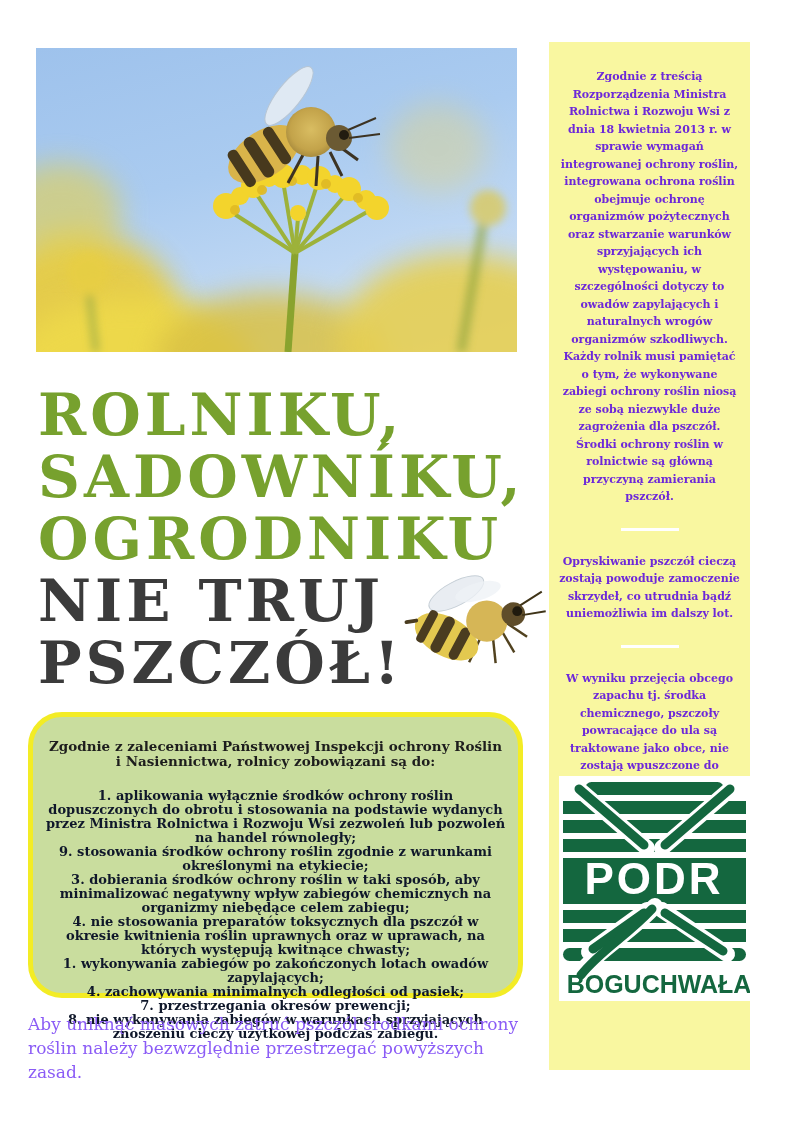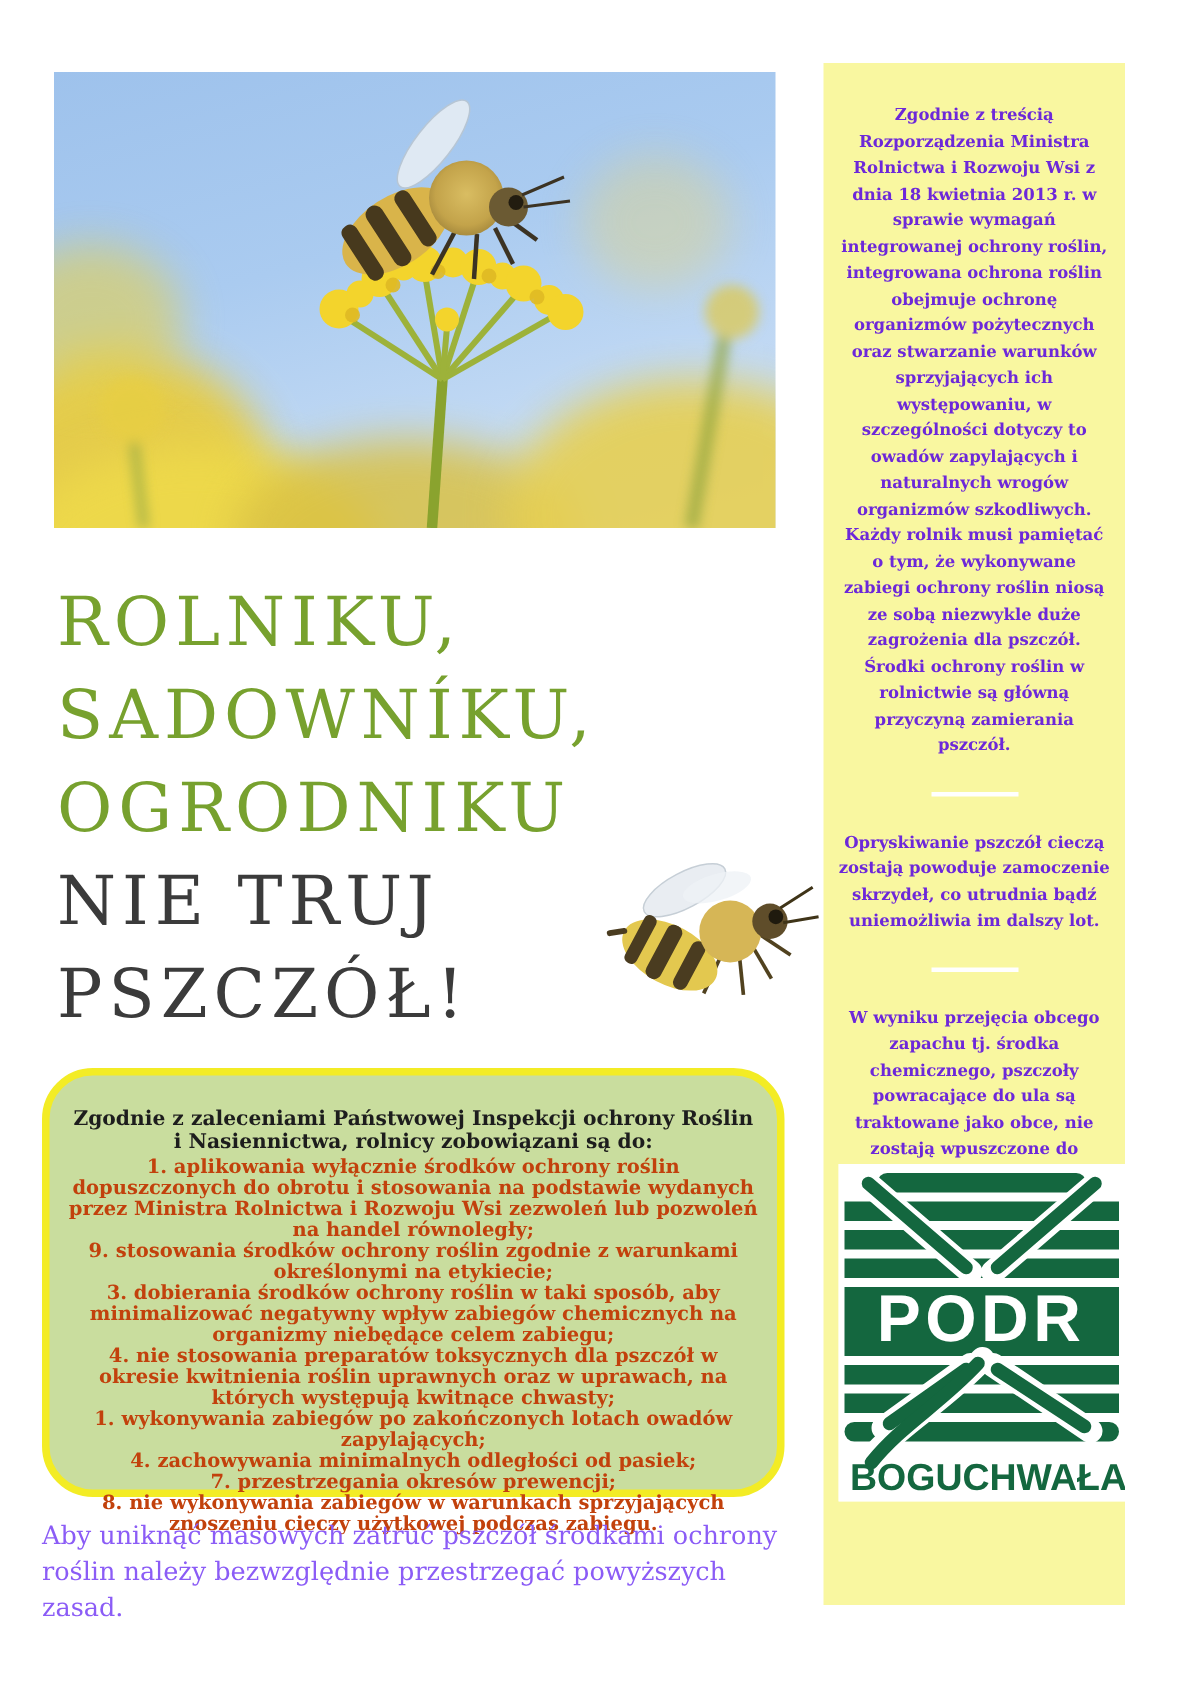--- a/index.html
+++ b/index.html
@@ -12,33 +12,33 @@
   .blob{position:absolute;border-radius:50%;filter:blur(14px);}
   .b1{left:-55px;top:185px;width:200px;height:175px;background:#e9cc3d;opacity:.92;}
   .b2{left:-30px;top:250px;width:250px;height:150px;background:#edd84a;}
   .b3{left:120px;top:245px;width:230px;height:130px;background:#d9c145;opacity:.85;}
   .b4{right:-70px;top:205px;width:250px;height:180px;background:#e6cf52;opacity:.9;}
   .b5{right:30px;top:55px;width:100px;height:90px;background:#dfd389;opacity:.45;}
   .b6{left:-35px;top:115px;width:120px;height:100px;background:#e4d04e;opacity:.6;}
   .photo svg{position:absolute;left:0;top:0;}
 
   
-  .headline{position:absolute;left:38px;top:384px;width:500px;font-weight:normal;
-            font-size:45px;line-height:62px;letter-spacing:4px;white-space:nowrap;}
+  .headline{position:absolute;left:38px;top:384px;width:500px;font-weight:bold;
+            font-size:58px;line-height:62px;letter-spacing:4px;white-space:nowrap;}
   .hl-green{color:#77a12e;}
   .hl-dark{color:#3b3b3b;}
 
   .bee-small{position:absolute;left:402px;top:568px;width:148px;height:108px;}
 
   
   .rules-box{position:absolute;left:28px;top:712px;width:495px;height:286px;box-sizing:border-box;
              background:#c9dd9e;border:5px solid #f3ec25;border-radius:34px;
              padding:22px 12px 10px 12px;text-align:center;}
-  .rules-intro{color:#1d1d1d;font-weight:bold;font-size:13.5px;line-height:15px;margin-bottom:3px;}
-  .rules-item{color:#c2410c;font-weight:bold;font-size:13px;line-height:14px;}
+  .rules-intro{color:#1d1d1d;font-weight:bold;font-size:13.5px;line-height:15px;margin-bottom:20px;}
+  .rules-item{color:#0f172a;font-weight:bold;font-size:13px;line-height:14px;}
 
   
   .footer-note{position:absolute;left:28px;top:1012px;width:495px;text-align:left;
                color:#8b5cf6;font-weight:normal;font-size:17px;line-height:24px;}
 
   
   .sidebar{position:absolute;left:549px;top:42px;width:201px;height:1028px;background:#f9f7a0;}
   .sb-par{padding:0 10px;color:#6d28d9;font-weight:bold;font-size:11px;line-height:17.5px;
           text-align:center;}
   .sb-par.first{padding-top:26px;}

